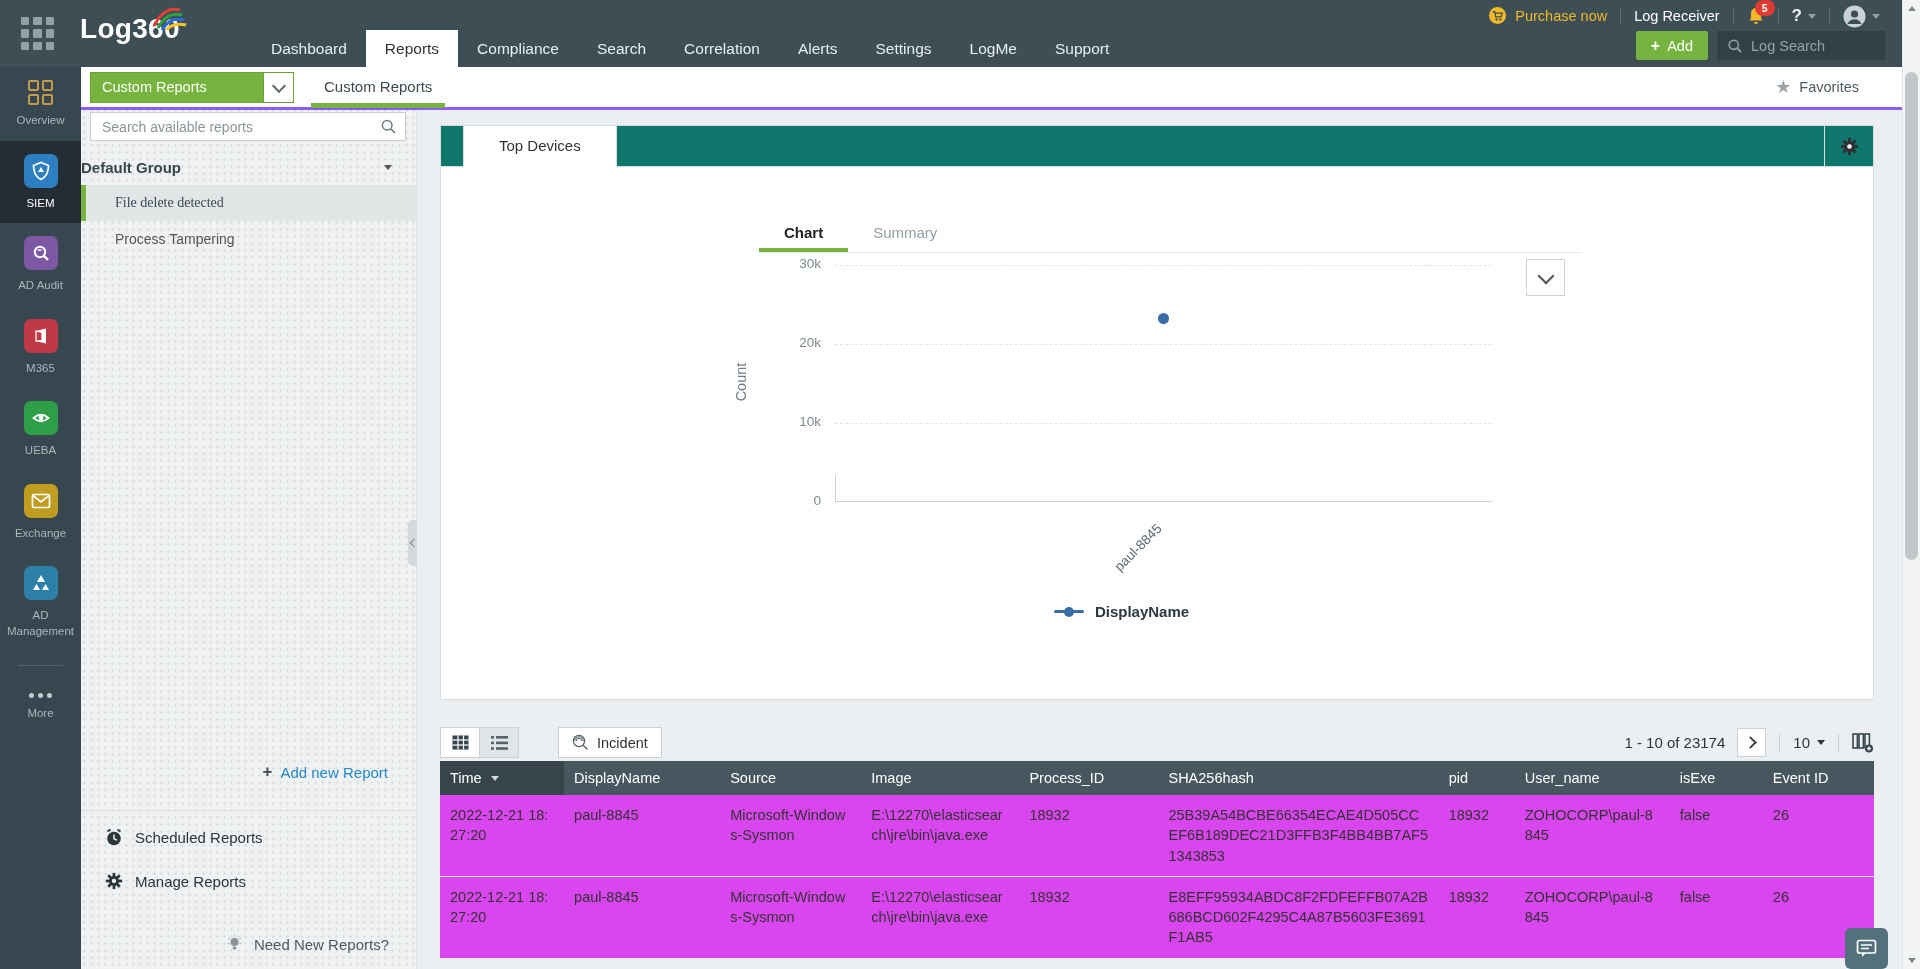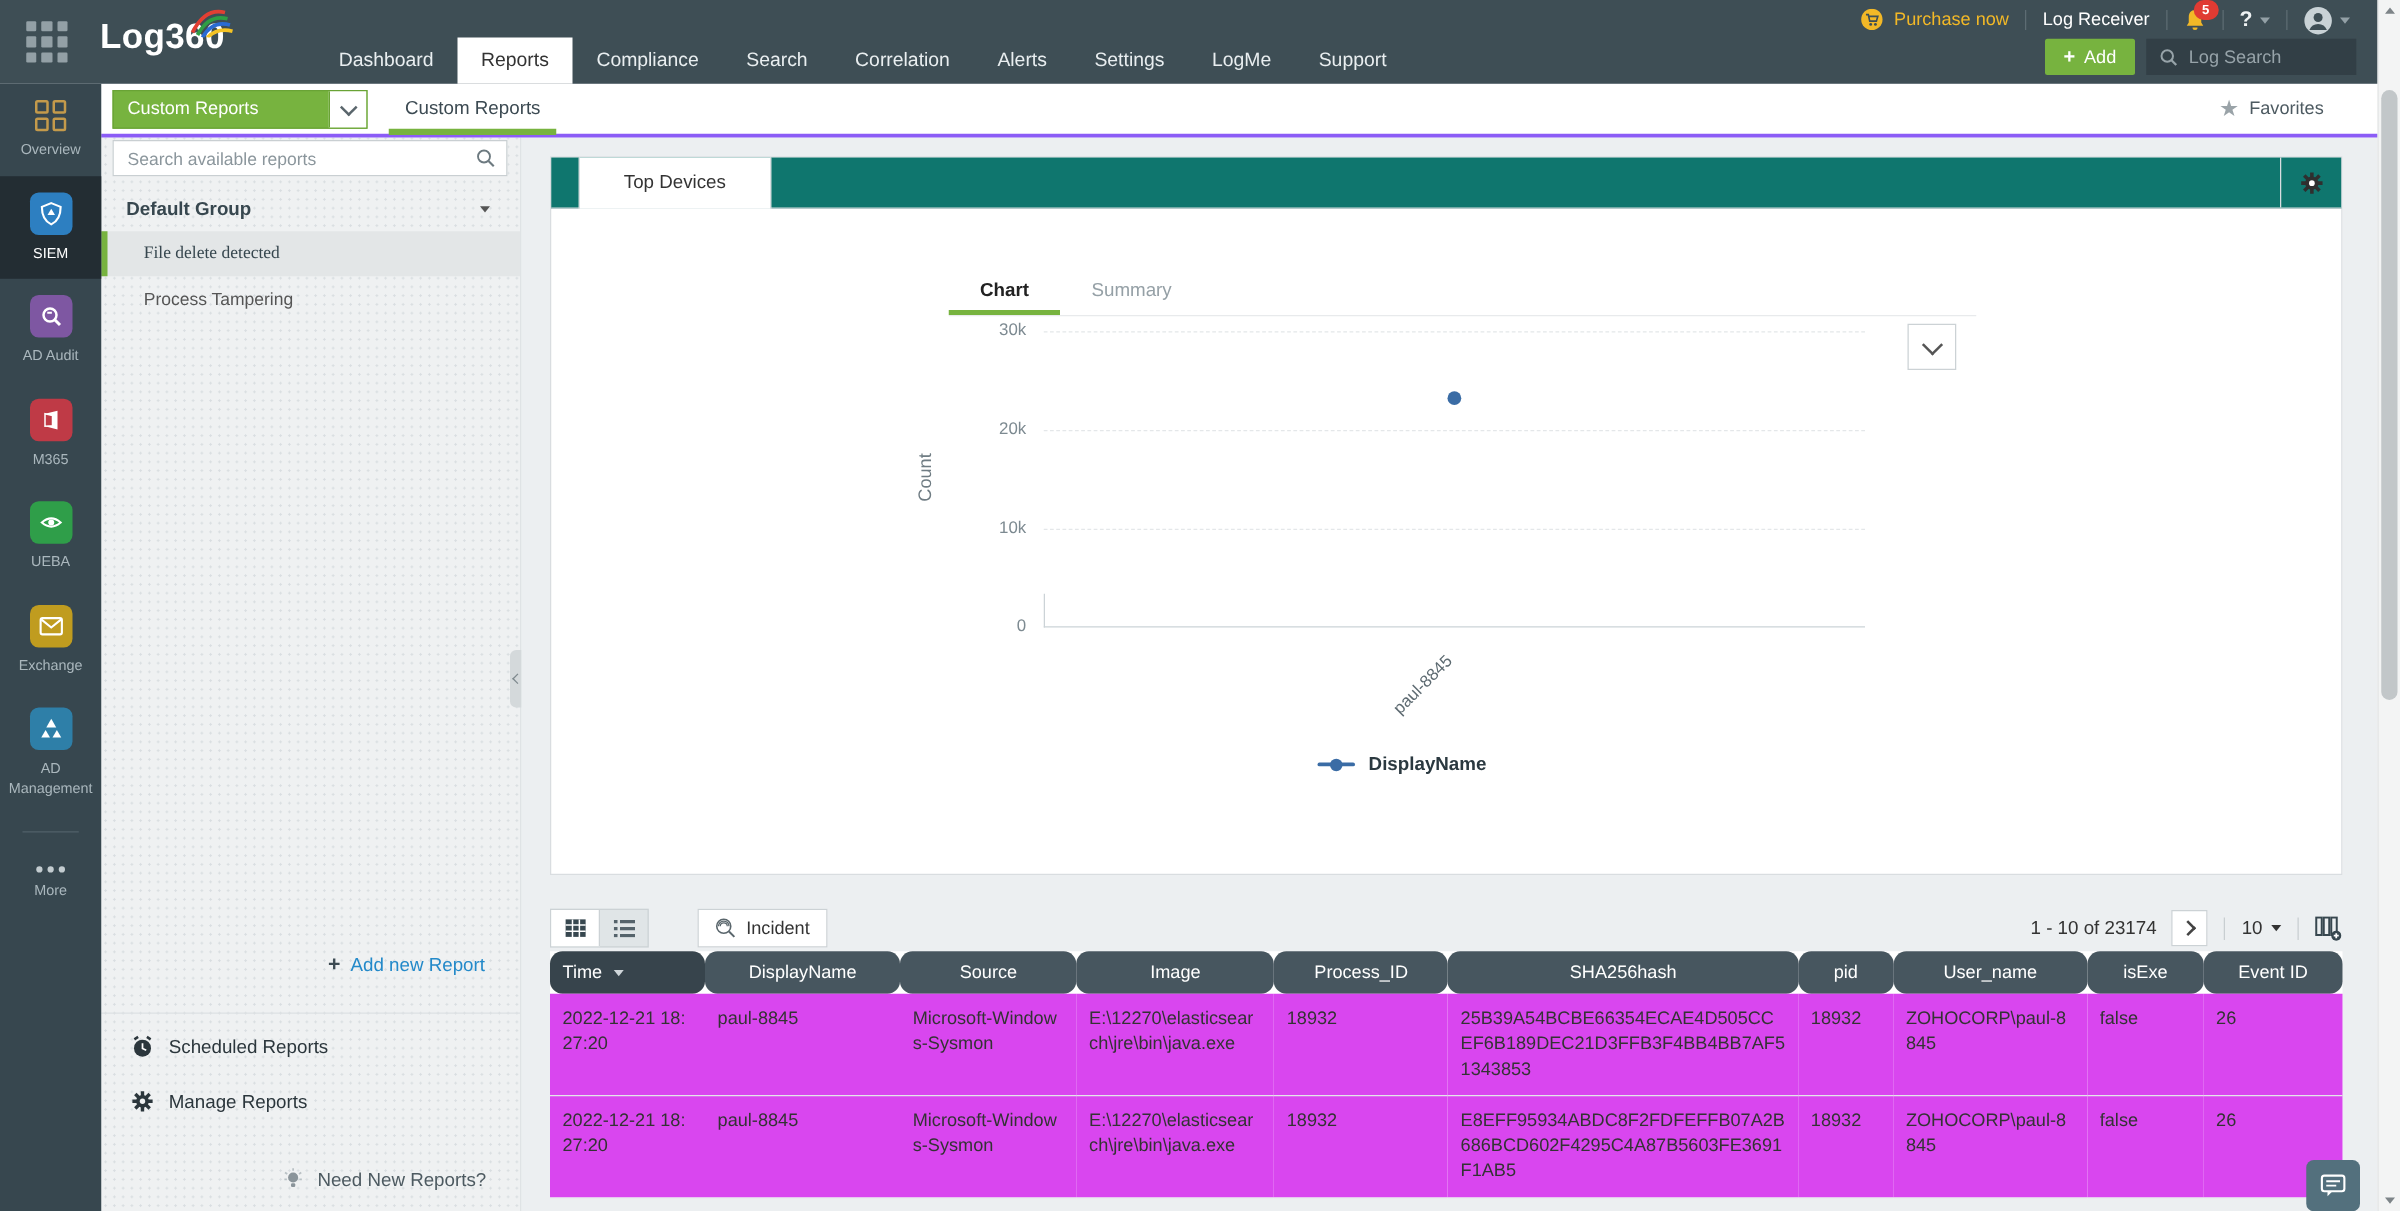--- a/index.html
+++ b/index.html
@@ -62,21 +62,21 @@
   
   .panel{position:absolute;left:81px;top:107px;width:335px;height:862px;z-index:10;
          background-color:#eff1f2;border-right:1px solid #dfe3e5;
          background-image:radial-gradient(#d9dee1 1px,rgba(0,0,0,0) 1.1px);background-size:7px 7px;}
   .searchbox{position:absolute;left:9px;top:5px;width:316px;height:29px;background:#fff;border:1px solid #c9cfd2;
              box-sizing:border-box;display:flex;align-items:center;padding:0 9px;}
   .searchbox input{flex:1;border:none;outline:none;font-size:14px;color:#555;background:transparent;
                    font-family:"Liberation Sans","DejaVu Sans",sans-serif;}
   .searchbox input::placeholder{color:#8b969c;}
   .group-row{position:absolute;left:0;top:44px;width:100%;height:32px;display:flex;align-items:center;cursor:pointer;}
-  .group-row .glbl{font-size:15px;font-weight:bold;color:#37474f;margin-left:20px;flex:1;}
+  .group-row .glbl{font-size:15px;font-weight:bold;color:#37474f;flex:1;}
   .group-row .tri-down{border-top-color:#555;margin-right:24px;}
   .ritem{position:absolute;left:0;width:100%;height:36px;line-height:36px;font-size:14px;color:#555;
          padding-left:34px;box-sizing:border-box;cursor:pointer;}
   .ritem.selected{background:#e3e6e7;color:#37474f;border-left:5px solid #77b33f;padding-left:29px;font-family:Liberation Serif, serif;}
   .addreport{position:absolute;right:28px;top:655px;font-size:15px;color:#2389c9;display:flex;gap:8px;align-items:center;cursor:pointer;}
   .addreport .plus{color:#3c4a52;font-weight:bold;font-size:17px;}
   .panel-divider{position:absolute;left:0;top:703px;width:100%;height:1px;background:#dde1e3;}
   .plink{position:absolute;left:24px;display:flex;gap:12px;align-items:center;font-size:15px;color:#2b363c;cursor:pointer;}
   .needs{position:absolute;right:27px;top:827px;display:flex;gap:11px;align-items:center;font-size:15px;color:#4d5a61;cursor:pointer;}
   .collapse-handle{position:absolute;left:327px;top:413px;width:9px;height:46px;background:#d4d9db;
@@ -122,22 +122,22 @@
   .pager{position:absolute;right:0;top:0;height:33px;display:flex;align-items:center;font-size:15px;color:#333;}
   .pager .psep{width:1px;height:18px;background:#c8ced1;margin:0 13px;}
   .next-btn{width:29px;height:29px;background:#fff;border:1px solid #ccd2d5;box-sizing:border-box;margin-left:12px;
             display:flex;align-items:center;justify-content:center;cursor:pointer;}
   .chev-right{width:7px;height:7px;border-right:2px solid #444;border-top:2px solid #444;transform:rotate(45deg);margin-left:-2px;}
   .pagesize{display:flex;align-items:center;gap:7px;cursor:pointer;}
   .pagesize .tri-down{border-top-color:#333;}
 
   
   .datatable{position:absolute;left:440px;top:761px;width:1434px;border-collapse:collapse;table-layout:fixed;background:#fff;}
-  .datatable th{background:#47565f;color:#fff;font-weight:normal;font-size:14.5px;text-align:center;
-                padding:9px 10px;vertical-align:middle;border-radius:10px;}
+  .datatable th{background:#47565f;color:#fff;font-weight:normal;font-size:14.5px;text-align:left;
+                padding:9px 10px;vertical-align:middle;}
   .datatable th.sorted{background:#37444c;}
   .datatable th .thwrap{display:flex;align-items:center;gap:9px;}
   .datatable th .tri-down{border-top-color:#cfd6da;}
   .datatable td{font-size:14.5px;color:#333;padding:10px;vertical-align:top;word-break:break-all;
                 border-bottom:1px solid #e4e7e9;line-height:1.4;background:#d946ef;}
 
   
   .scrollbar{position:absolute;right:0;top:0;width:17px;height:969px;background:#f3f4f4;border-left:1px solid #e4e5e5;z-index:40;}
   .sb-arrow{position:absolute;left:0;width:17px;height:17px;display:flex;align-items:center;justify-content:center;cursor:pointer;}
   .sb-up{top:0;}

